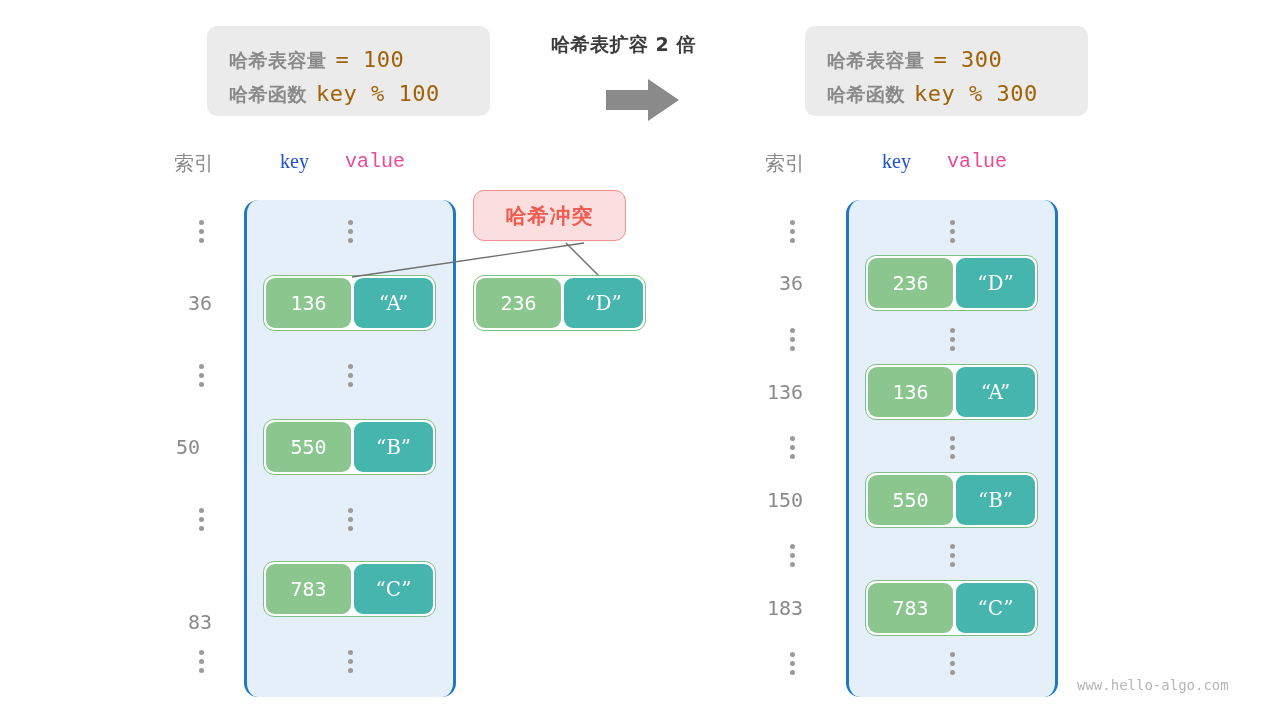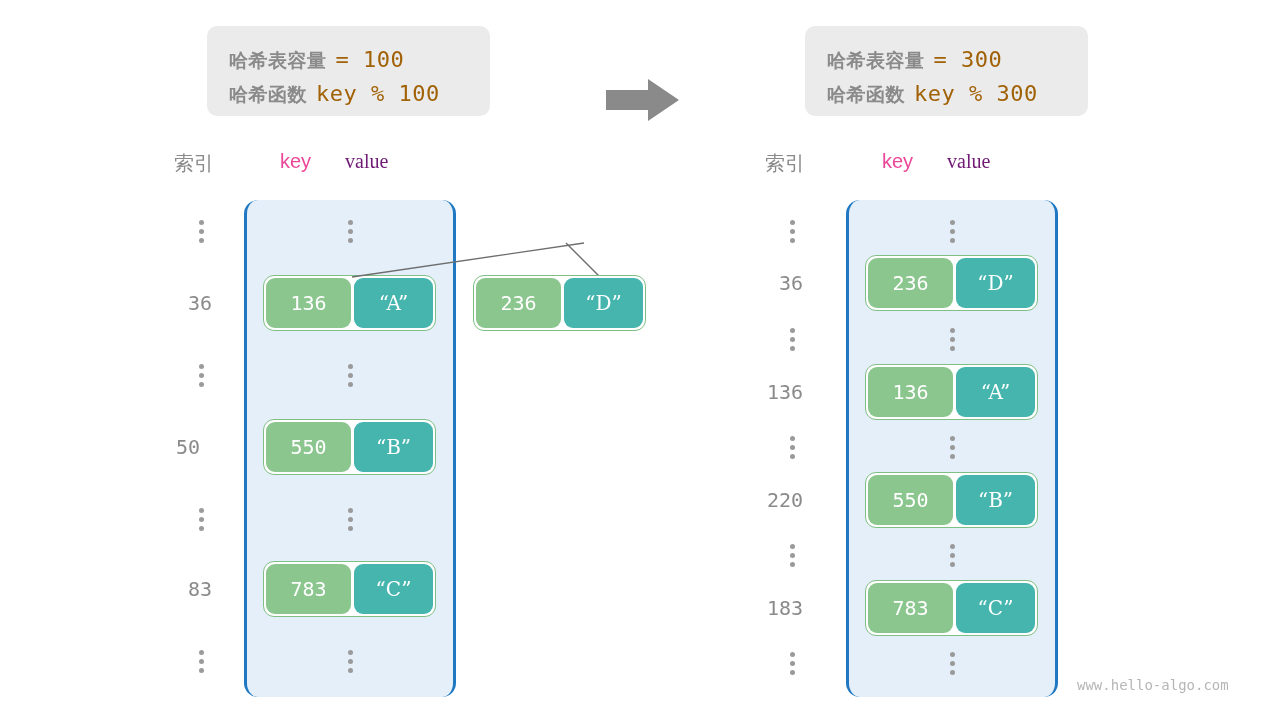--- a/index.html
+++ b/index.html
@@ -33,22 +33,22 @@
   
   .mid-title{
     position:absolute;font-weight:bold;color:#3B3B3B;font-size:19px;
     white-space:nowrap;letter-spacing:0.5px;
   }
   .arrow-wrap{position:absolute;}
 
   
   .hdr{position:absolute;white-space:nowrap;font-size:20px;}
   .hdr-index{color:#8A8A8A;font-family:"DejaVu Sans","Liberation Sans",sans-serif;}
-  .hdr-key{color:#ec4899;font-family:Liberation Sans, sans-serif;}
-  .hdr-value{color:#701a75;font-family:Liberation Serif, serif;}
+  .hdr-key{color:#1d4ed8;font-family:Liberation Serif, serif;}
+  .hdr-value{color:#ec4899;font-family:Liberation Mono, monospace;}
 
   
   .bucket{
     position:absolute;background:#E4EFF9;
     border-left:3px solid #1F78C1;border-right:3px solid #1F78C1;
     border-radius:14px;box-sizing:border-box;
   }
   .idx{
     position:absolute;text-align:right;
     color:#8A8A8A;font-size:20px;line-height:56px;
@@ -101,20 +101,21 @@
     <div class="info-line">
       <span class="info-label">哈希表容量</span>
       <span class="info-expr">= 100</span>
     </div>
     <div class="info-line">
       <span class="info-label">哈希函数</span>
       <span class="info-expr">key % 100</span>
     </div>
   </div>
 
+  <div class="mid-title" style="left:551px;top:32px;">哈希表扩容 2 倍</div>
 
   <div class="arrow-wrap" style="left:606px;top:78px;width:74px;height:44px;">
     <svg width="74" height="44" viewBox="0 0 74 44" xmlns="http://www.w3.org/2000/svg">
       <polygon points="0,12 42,12 42,1 73,22 42,43 42,32 0,32" fill="#8A8A8A"></polygon>
     </svg>
   </div>
 
   <div class="info-box" style="left:805px;top:26px;width:283px;height:90px;">
     <div class="info-line">
       <span class="info-label">哈希表容量</span>
@@ -174,21 +175,21 @@
     <i></i>
       <i></i>
       <i></i>
   </div>
   <div class="dots" style="left:339px;top:491px;width:22px;">
     <i></i>
       <i></i>
       <i></i>
   </div>
 
-  <div class="idx" style="left:160px;top:561px;width:52px;">83</div>
+  <div class="idx" style="left:160px;top:594px;width:52px;">83</div>
   <div class="pair" style="left:263px;top:561px;width:173px;height:56px;">
     <div class="cell cell-key" style="width:85px;">783</div>
     <div class="cell cell-val" style="width:79px;">“C”</div>
   </div>
 
   <div class="dots" style="left:190px;top:633px;width:22px;">
     <i></i>
       <i></i>
       <i></i>
   </div>
@@ -196,20 +197,21 @@
     <i></i>
       <i></i>
       <i></i>
   </div>
 
   <svg class="leader" width="1280" height="720">
     <line x1="352" y1="277" x2="584" y2="243" stroke="#6E6E6E" stroke-width="1.4"></line>
     <line x1="566" y1="243" x2="604" y2="281" stroke="#6E6E6E" stroke-width="1.4"></line>
   </svg>
 
+  <div class="badge" style="left:473px;top:190px;width:153px;height:51px;">哈希冲突</div>
 
   <div class="pair" style="left:473px;top:275px;width:173px;height:56px;">
     <div class="cell cell-key" style="width:85px;">236</div>
     <div class="cell cell-val" style="width:79px;">“D”</div>
   </div>
 
   <div class="bucket" style="left:846px;top:200px;width:212px;height:497px;"></div>
 
   <div class="dots" style="left:781px;top:203px;width:22px;">
     <i></i>
@@ -249,21 +251,21 @@
     <i></i>
       <i></i>
       <i></i>
   </div>
   <div class="dots" style="left:941px;top:419px;width:22px;">
     <i></i>
       <i></i>
       <i></i>
   </div>
 
-  <div class="idx" style="left:740px;top:472px;width:63px;">220</div>
+  <div class="idx" style="left:740px;top:472px;width:63px;">150</div>
   <div class="pair" style="left:865px;top:472px;width:173px;height:56px;">
     <div class="cell cell-key" style="width:85px;">550</div>
     <div class="cell cell-val" style="width:79px;">“B”</div>
   </div>
 
   <div class="dots" style="left:781px;top:527px;width:22px;">
     <i></i>
       <i></i>
       <i></i>
   </div>

